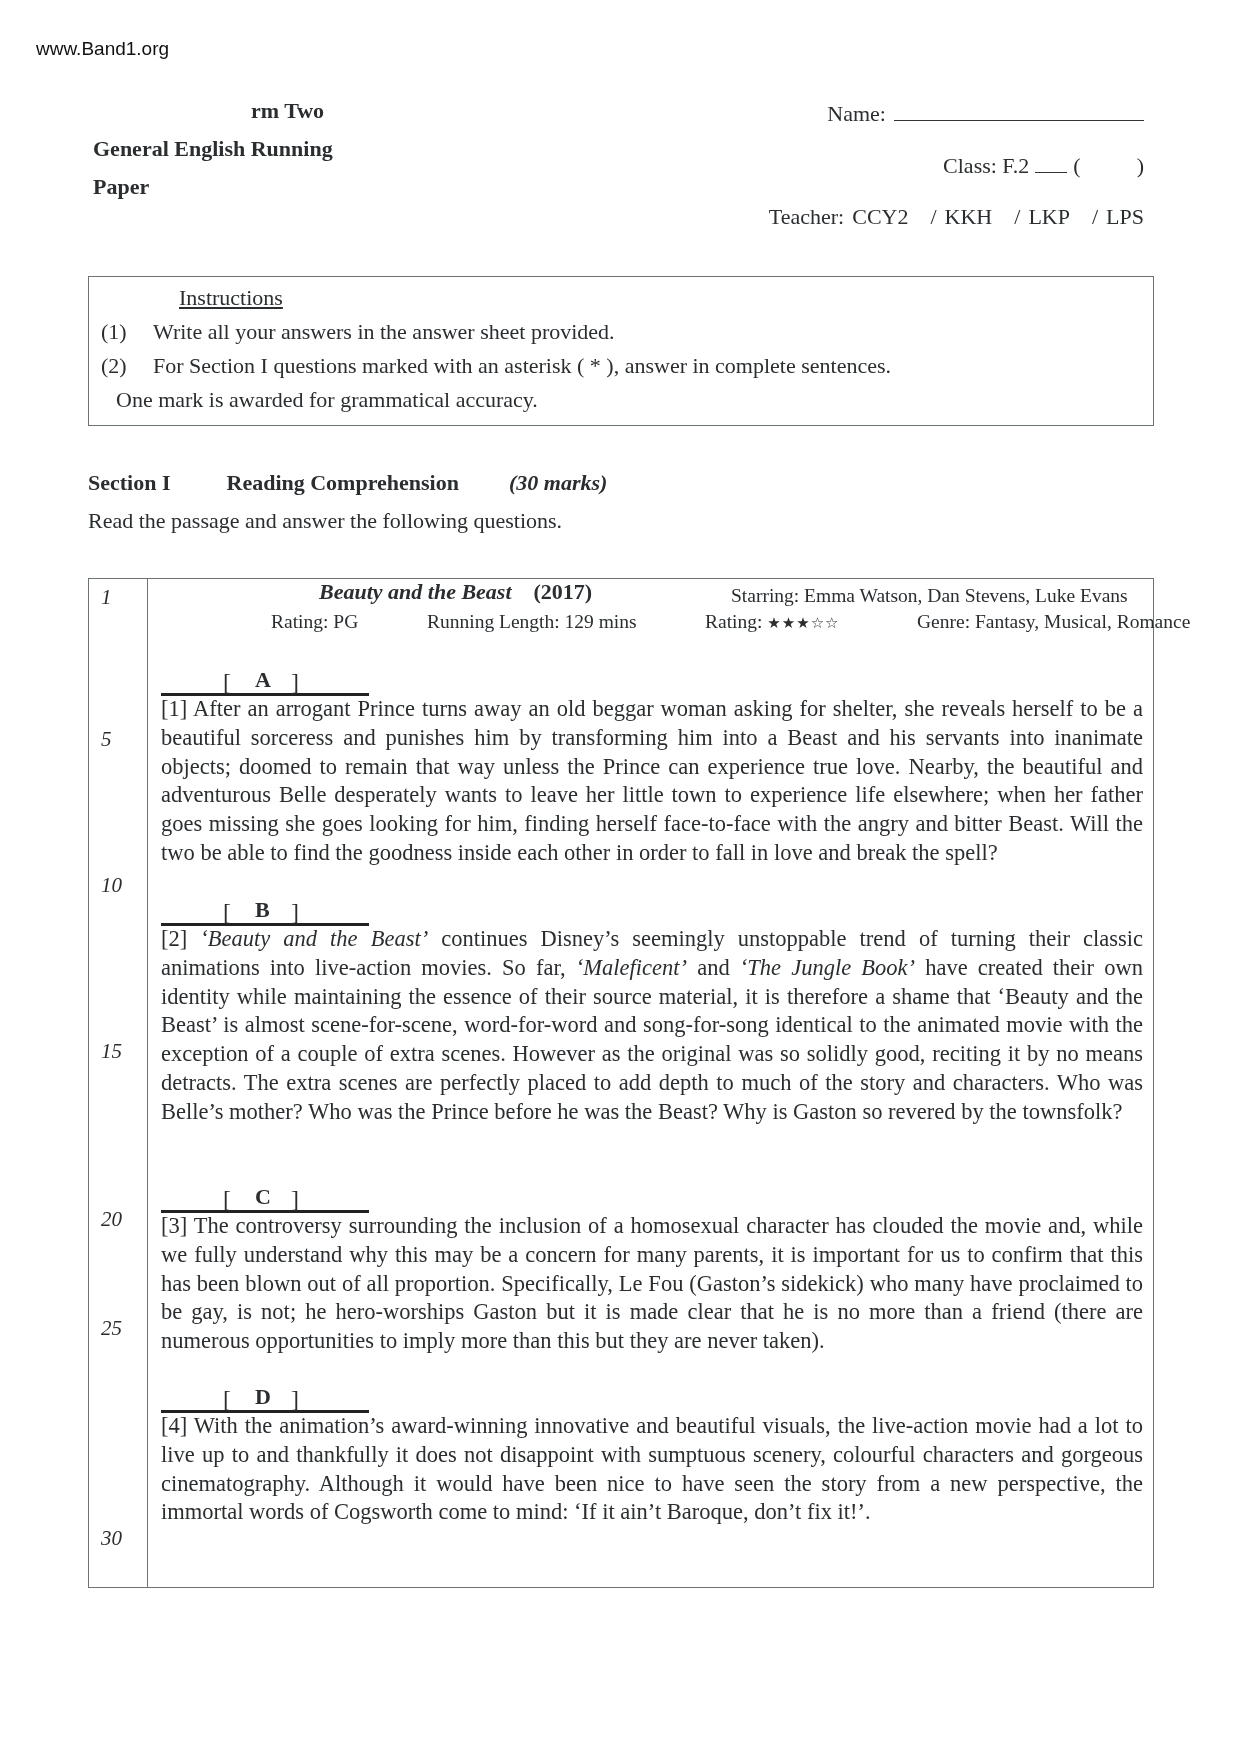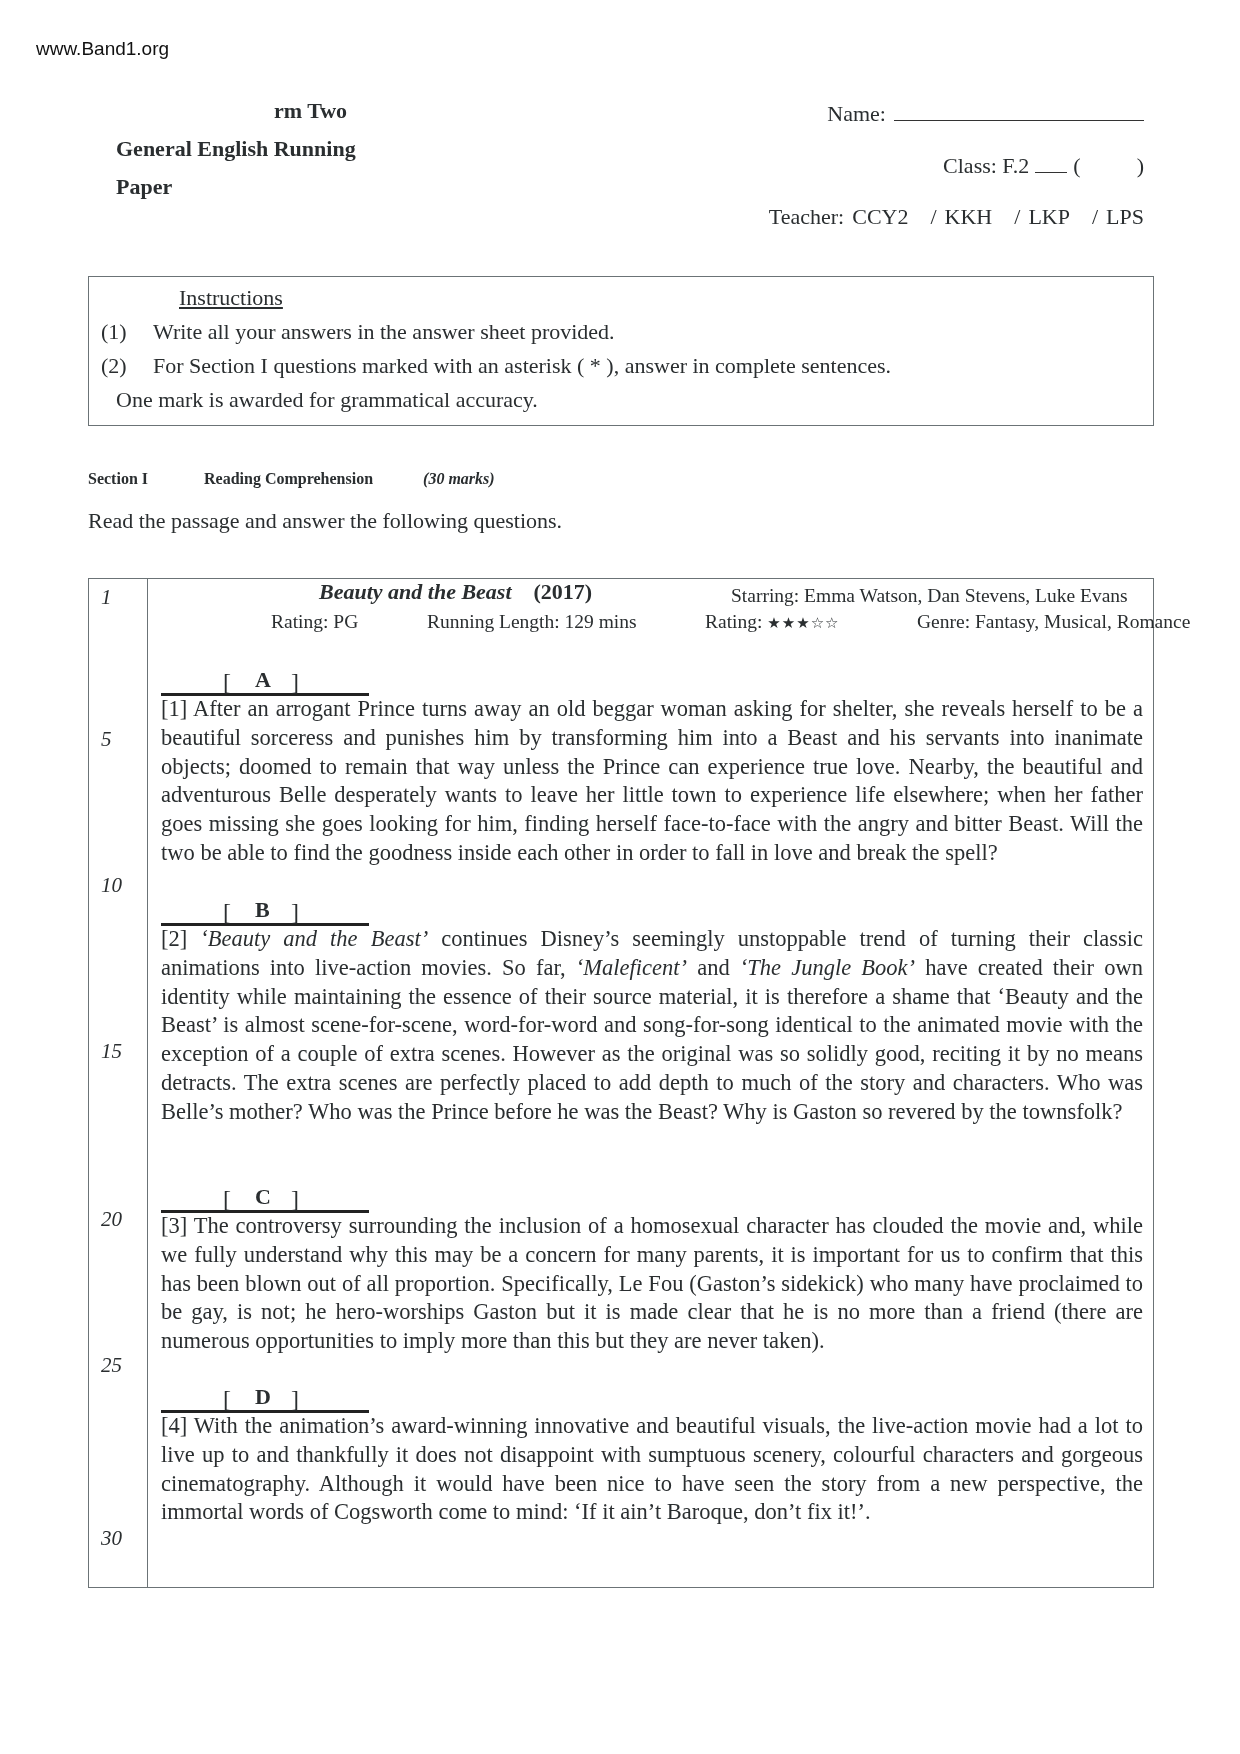--- a/index.html
+++ b/index.html
@@ -5,40 +5,40 @@
   html, body { margin: 0; padding: 0; background: #ffffff; }
   body {
     width: 1240px; height: 1754px; position: relative; overflow: hidden;
     font-family: "Liberation Serif", "DejaVu Serif", serif; color: #2a2e30;
   }
   .watermark {
     position: absolute; left: 36px; top: 38px;
     font-family: "Liberation Sans", "DejaVu Sans", sans-serif;
     font-size: 19px; color: #111;
   }
-  .title-block { position: absolute; left: 116px; top: 92px; font-weight: bold; font-size: 22px; line-height: 38px; }
+  .title-block { position: absolute; left: 93px; top: 92px; font-weight: bold; font-size: 22px; line-height: 38px; }
   .title-block .l1 { padding-left: 158px; }
   .right-block { position: absolute; right: 96px; top: 100px; text-align: right; font-size: 22px; }
   .right-block .row { height: 52px; white-space: pre; }
   .name-line { display: inline-block; width: 250px; border-bottom: 1.5px solid #333; height: 20px; vertical-align: baseline; margin-left: 8px; }
   .class-blank { display: inline-block; width: 32px; border-bottom: 1.5px solid #333; margin: 0 6px; height: 20px; }
   .teacher-row span { margin-left: 8px; }
   .teacher-row span.sep { margin-left: 22px; }
 
   .instructions {
     position: absolute; left: 88px; top: 276px; width: 1066px; height: 150px;
     border: 1.5px solid #6b7376; box-sizing: border-box;
     font-size: 22px;
   }
   .instructions .head { text-align: left; text-decoration: underline; margin-top: 8px; padding-left: 90px; }
   .instructions .item { display: flex; margin-top: 8px; margin-left: 12px; }
   .instructions .num { width: 52px; }
   .instructions .cont { margin-left: 27px; margin-top: 8px; }
 
-  .section-head { position: absolute; left: 88px; top: 470px; font-size: 16px; font-weight: bold; white-space: pre; }
+  .section-head { position: absolute; left: 88px; top: 470px; font-size: 22px; font-weight: bold; white-space: pre; }
   .section-head .marks { font-style: italic; }
   .section-sub { position: absolute; left: 88px; top: 508px; font-size: 22px; }
 
   .passage {
     position: absolute; left: 88px; top: 578px; width: 1066px; height: 1010px;
     border: 1.5px solid #6b7376; box-sizing: border-box;
   }
   .passage .gutter { position: absolute; left: 58px; top: 0; bottom: 0; border-left: 1.5px solid #6b7376; }
   .line-num { position: absolute; left: 12px; font-style: italic; font-size: 21px; }
   .film-head { position: absolute; left: 72px; right: 10px; top: 0; font-size: 19.5px; }
@@ -93,21 +93,21 @@
 <div class="section-sub">Read the passage and answer the following questions.</div>
 
 <div class="passage">
   <div class="gutter"></div>
 
   <div class="line-num" style="top:6px">1</div>
   <div class="line-num" style="top:148px">5</div>
   <div class="line-num" style="top:294px">10</div>
   <div class="line-num" style="top:460px">15</div>
   <div class="line-num" style="top:628px">20</div>
-  <div class="line-num" style="top:774px">25</div>
+  <div class="line-num" style="top:737px">25</div>
   <div class="line-num" style="top:947px">30</div>
 
   <div class="film-head">
     <div class="r1" style="left:158px; top:0"><span class="film-title">Beauty and the Beast</span><span class="film-year">(2017)</span></div>
     <div class="r1" style="left:570px; top:6px">Starring: Emma Watson, Dan Stevens, Luke Evans</div>
     <div class="r2" style="left:110px; top:32px">Rating: PG</div>
     <div class="r2" style="left:266px; top:32px">Running Length: 129 mins</div>
     <div class="r2" style="left:544px; top:32px"><span>Rating:</span> <span class="stars">★★★☆☆</span></div>
     <div class="r2" style="left:756px; top:32px">Genre: Fantasy, Musical, Romance</div>
   </div>

